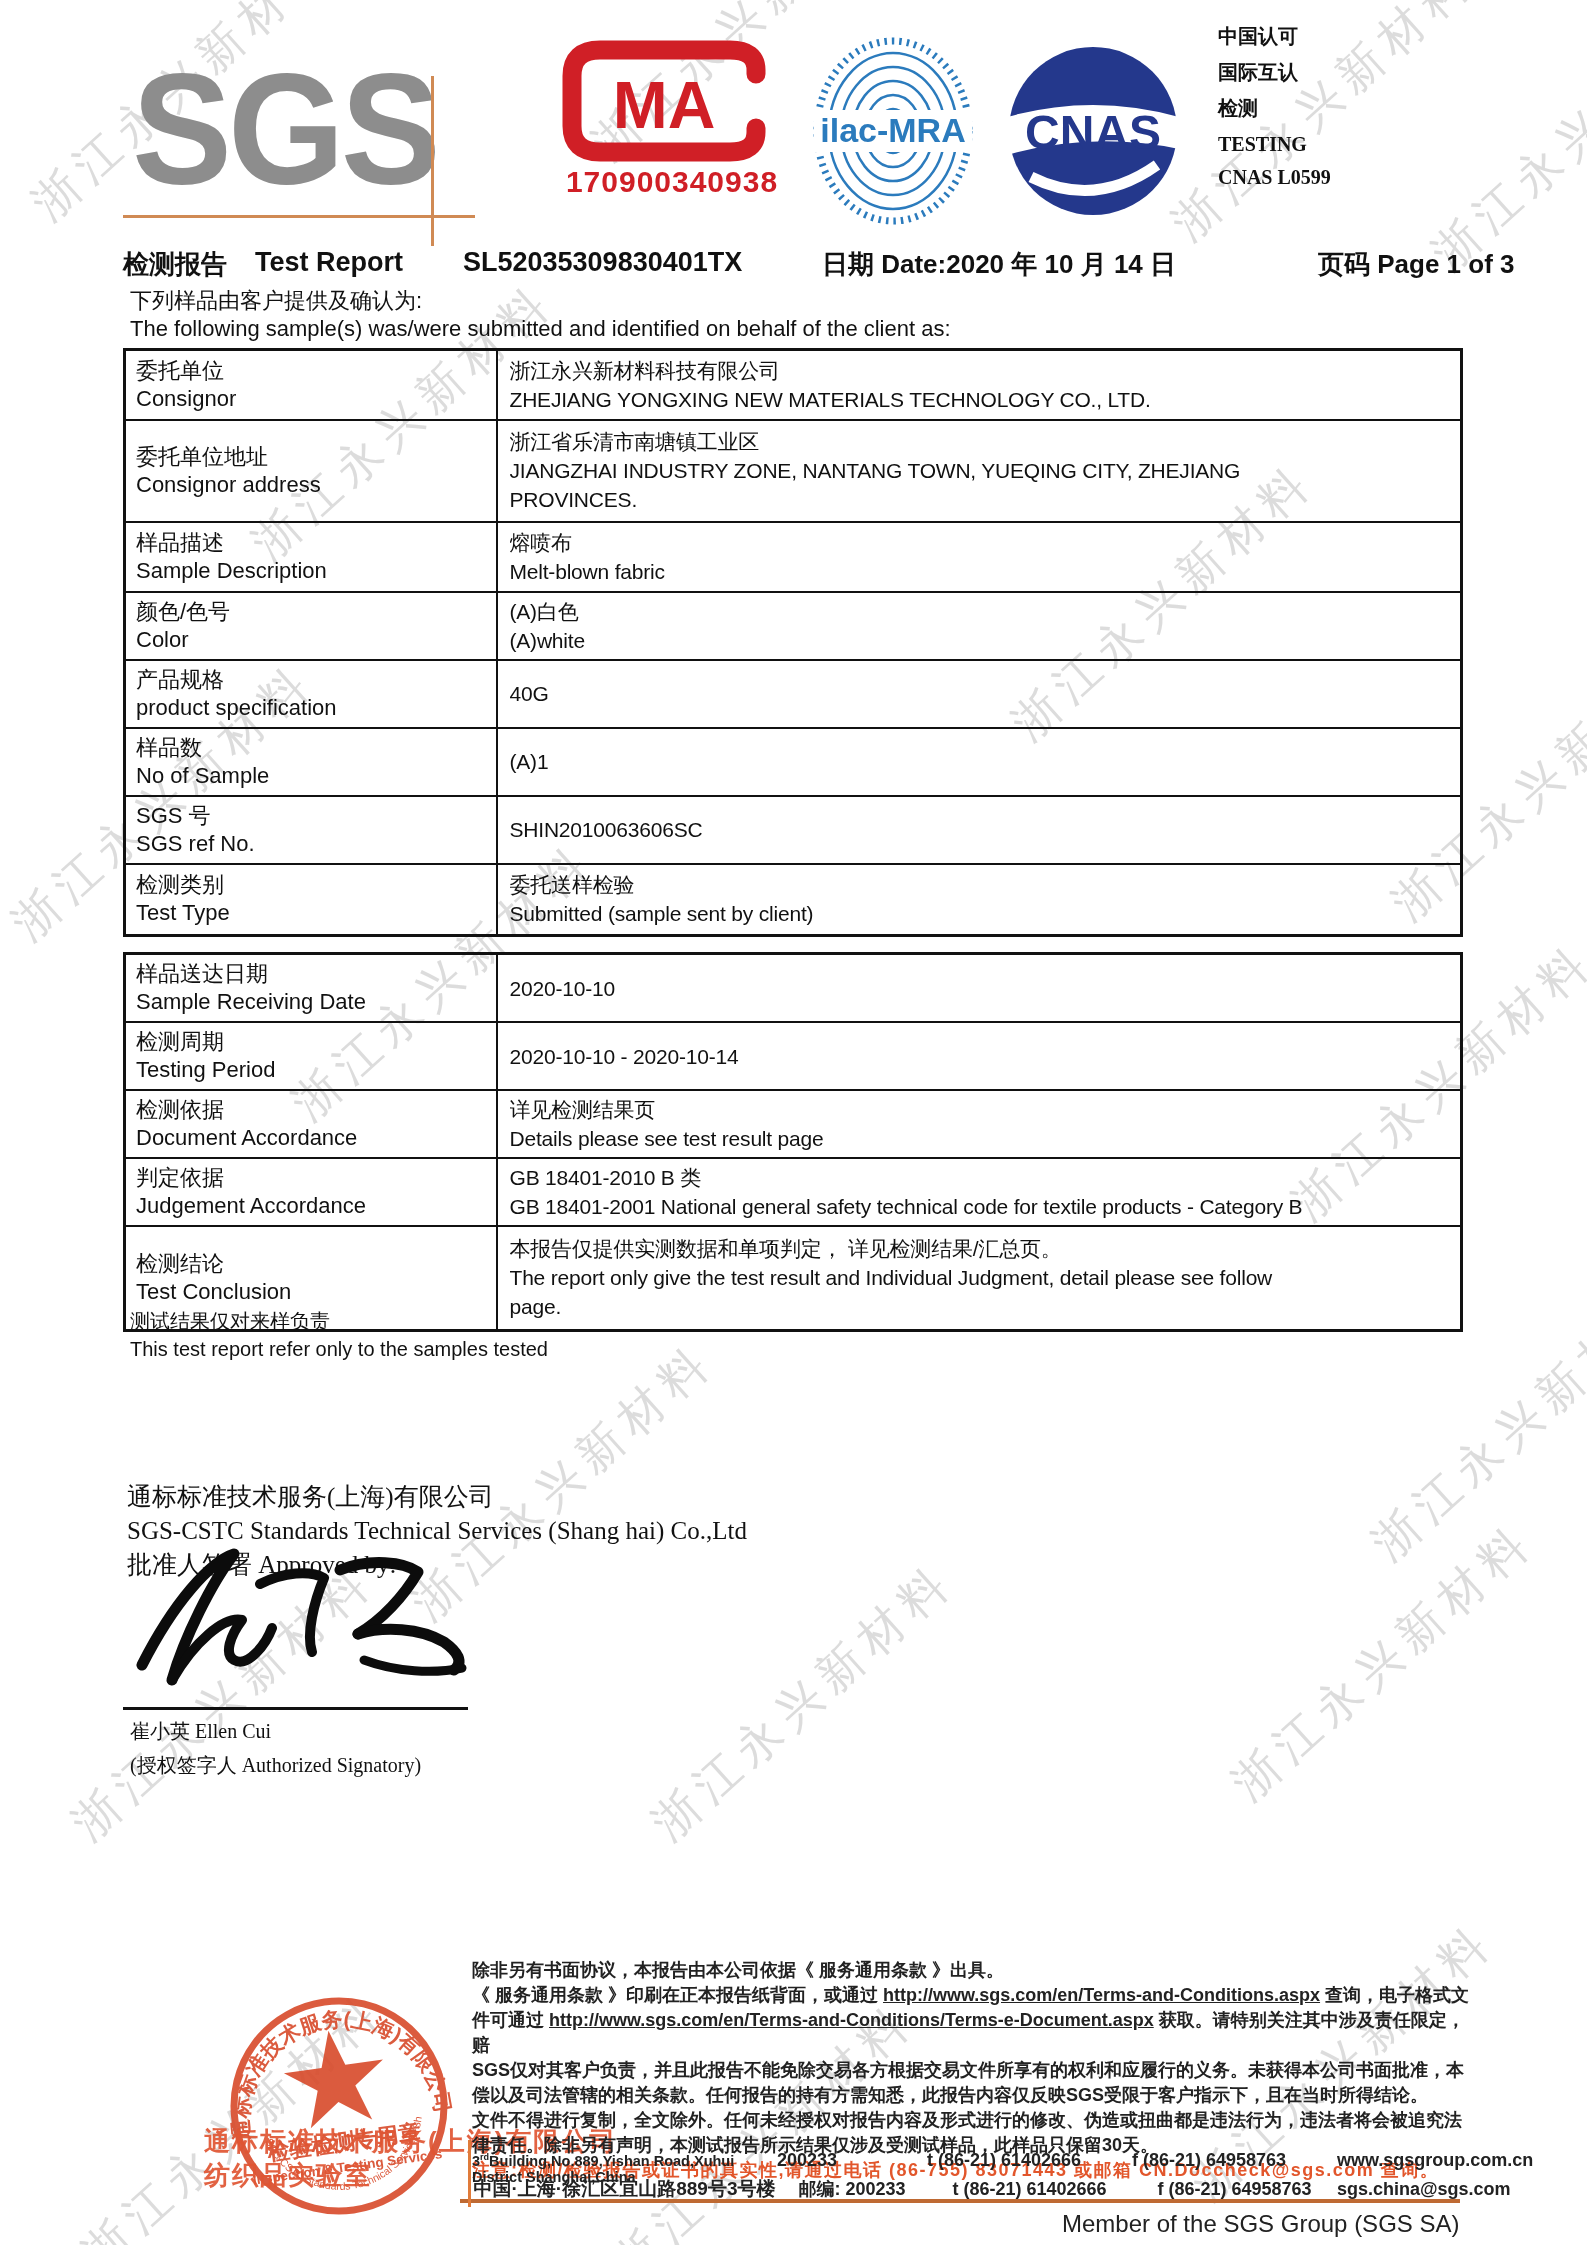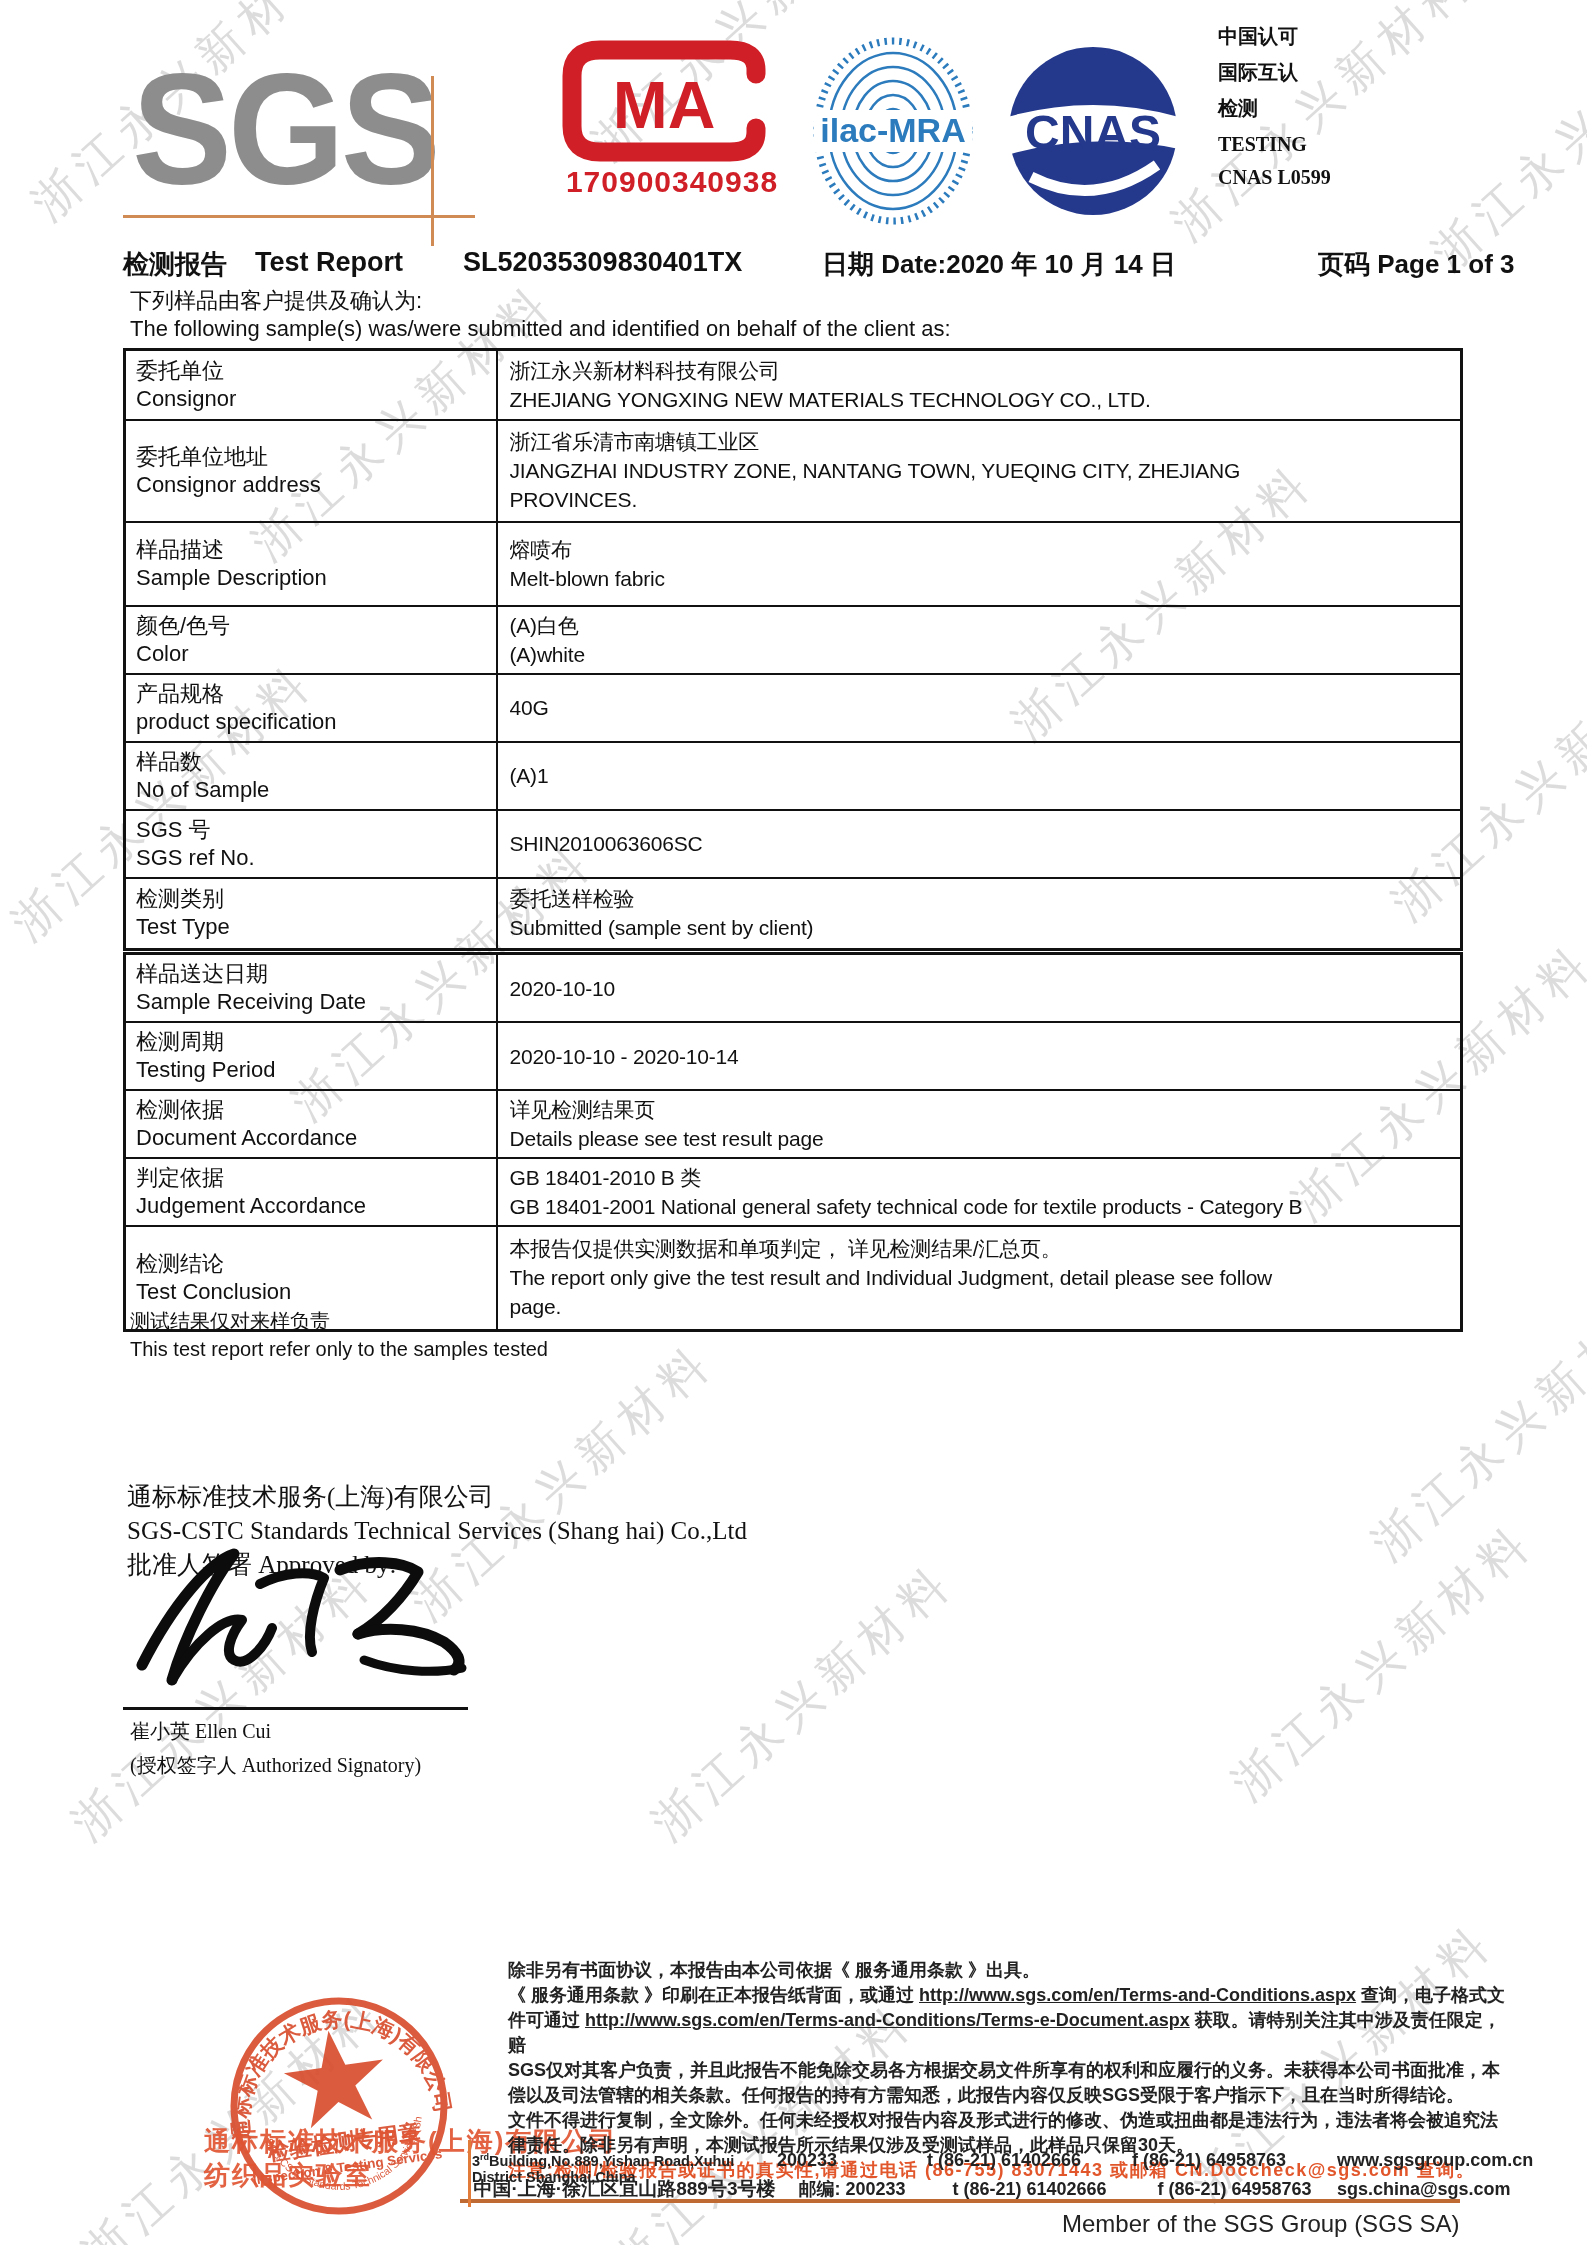--- a/index.html
+++ b/index.html
@@ -155,21 +155,21 @@
             </div>
           </td>
       <td>
             <div class="cell-value">
               <div>浙江省乐清市南塘镇工业区</div>
               <div>JIANGZHAI INDUSTRY ZONE, NANTANG TOWN, YUEQING CITY, ZHEJIANG</div>
               <div>PROVINCES.</div>
             </div>
           </td>
     </tr>
-    <tr style="height:84px">
+    <tr style="height:70px">
       <td>
             <div class="cell-label">
               <div>样品描述</div>
               <div>Sample Description</div>
             </div>
           </td>
       <td>
             <div class="cell-value">
               <div>熔喷布</div>
               <div>Melt-blown fabric</div>
@@ -363,21 +363,21 @@
       <text font-family="Liberation Sans, sans-serif" font-size="10.5" fill="#d84a2a">
         <textPath href="#arcBot" startOffset="2%">SGS-CSTC Standards Technical Services (Shanghai) Co.</textPath>
       </text>
     </g>
   </svg>
   <div class="abs stamp-lines" style="left:204px;top:2124px;">
     <div>通标标准技术服务(上海)有限公司</div>
     <div>纺织品实验室</div>
   </div>
 
-  <div class="abs terms" style="left:472px;top:1958px;margin-left:36px;">
+  <div class="abs terms" style="left:472px;top:1958px;">
     <div>除非另有书面协议，本报告由本公司依据《 服务通用条款 》出具。</div>
     <div><span>《 服务通用条款 》印刷在正本报告纸背面，或通过 </span><span class="url">http://www.sgs.com/en/Terms-and-Conditions.aspx</span><span> 查询，电子格式文</span></div>
     <div><span>件可通过 </span><span class="url">http://www.sgs.com/en/Terms-and-Conditions/Terms-e-Document.aspx</span><span> 获取。请特别关注其中涉及责任限定，赔</span></div>
     <div>SGS仅对其客户负责，并且此报告不能免除交易各方根据交易文件所享有的权利和应履行的义务。未获得本公司书面批准，本</div>
     <div>偿以及司法管辖的相关条款。任何报告的持有方需知悉，此报告内容仅反映SGS受限于客户指示下，且在当时所得结论。</div>
     <div>文件不得进行复制，全文除外。任何未经授权对报告内容及形式进行的修改、伪造或扭曲都是违法行为，违法者将会被追究法</div>
     <div>律责任。除非另有声明，本测试报告所示结果仅涉及受测试样品，此样品只保留30天。</div>
     <div class="notice">注意:检测/检验报告或证书的真实性,请通过电话 (86-755) 83071443 或邮箱 CN.Doccheck@sgs.com 查询。</div>
   </div>
 

